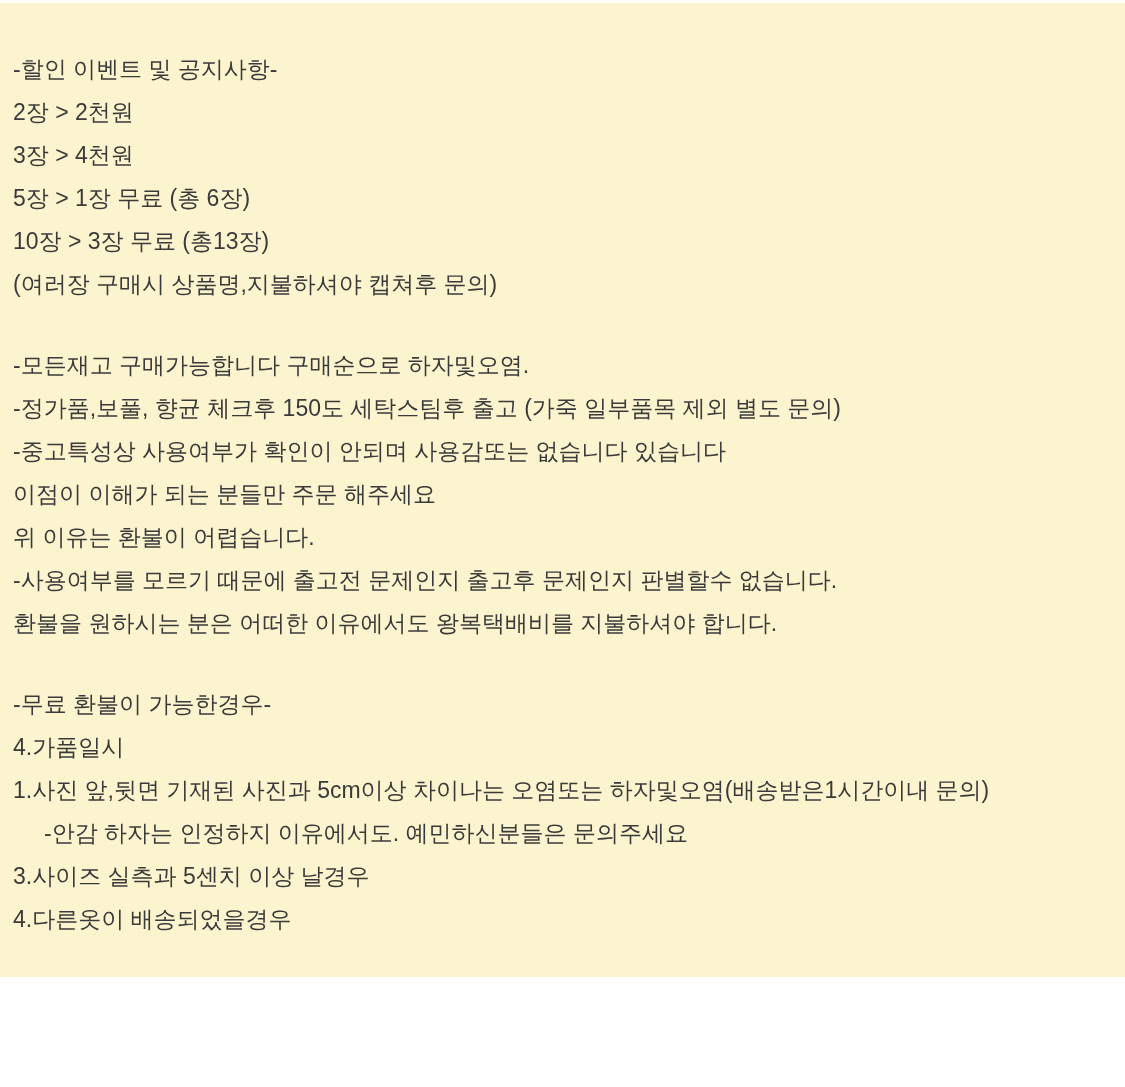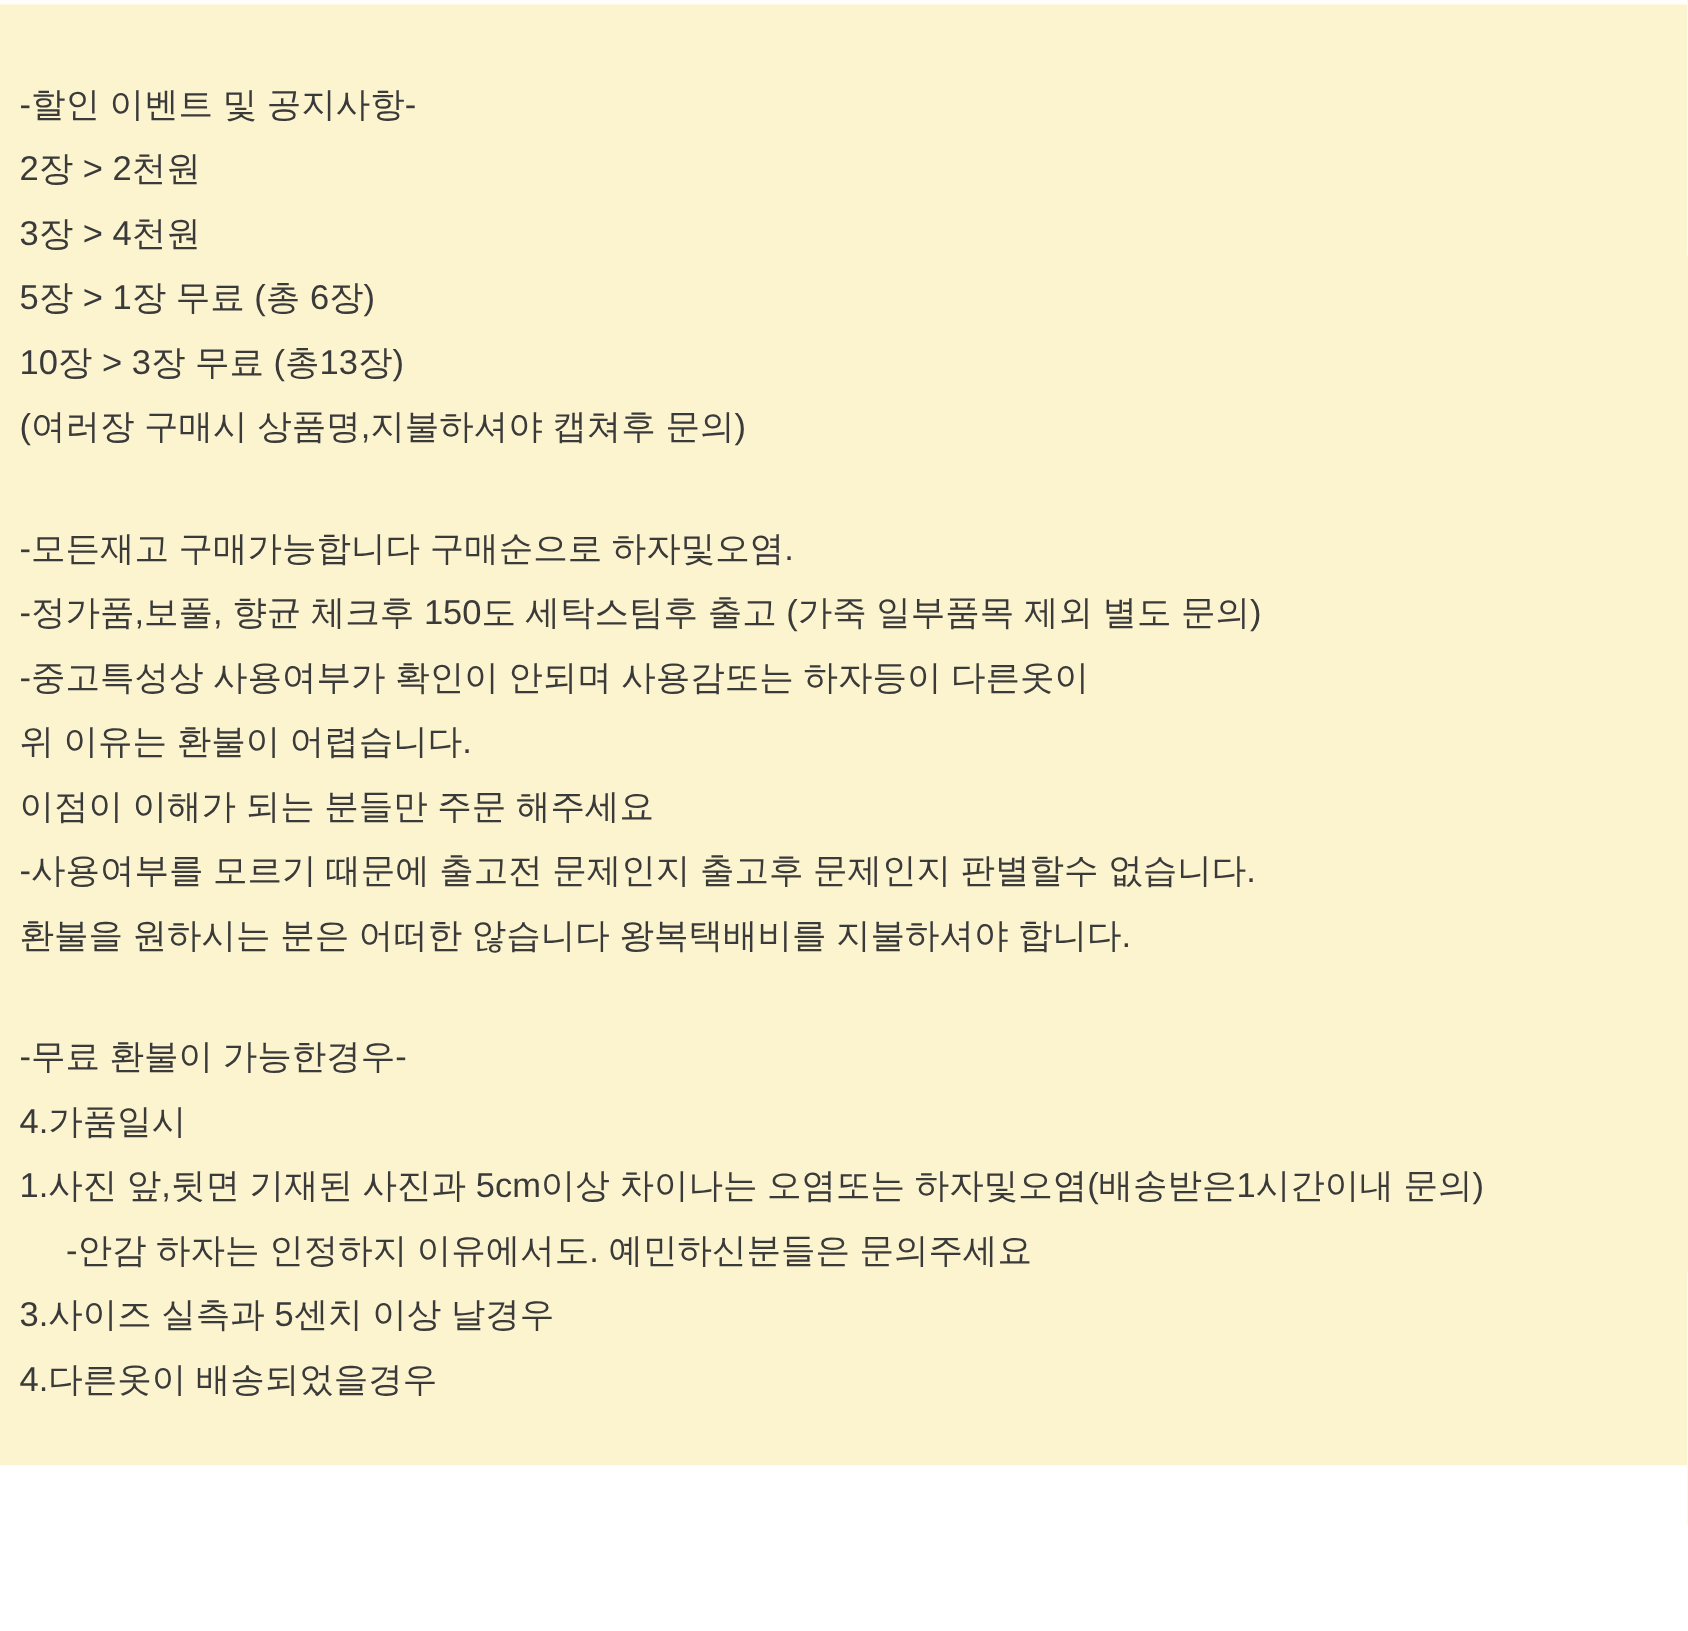--- a/index.html
+++ b/index.html
@@ -59,25 +59,25 @@
       <p class="line">5장 &gt; 1장 무료 (총 6장)</p>
       <p class="line">10장 &gt; 3장 무료 (총13장)</p>
       <p class="line">(여러장 구매시 상품명,지불하셔야 캡쳐후 문의)</p>
     </section>
 
     <div class="spacer"></div>
 
     <section>
       <p class="line">-모든재고 구매가능합니다 구매순으로 하자및오염.</p>
       <p class="line">-정가품,보풀, 향균 체크후 150도 세탁스팀후 출고 (가죽 일부품목 제외 별도 문의)</p>
-      <p class="line">-중고특성상 사용여부가 확인이 안되며 사용감또는 하자등이 다른옷이</p>
+      <p class="line">-중고특성상 사용여부가 확인이 안되며 사용감또는 없습니다 있습니다</p>
+      <p class="line">이점이 이해가 되는 분들만 주문 해주세요</p>
       <p class="line">위 이유는 환불이 어렵습니다.</p>
-      <p class="line">이점이 이해가 되는 분들만 주문 해주세요</p>
       <p class="line">-사용여부를 모르기 때문에 출고전 문제인지 출고후 문제인지 판별할수 없습니다.</p>
-      <p class="line">환불을 원하시는 분은 어떠한 않습니다 왕복택배비를 지불하셔야 합니다.</p>
+      <p class="line">환불을 원하시는 분은 어떠한 이유에서도 왕복택배비를 지불하셔야 합니다.</p>
     </section>
 
     <div class="spacer"></div>
 
     <section>
       <p class="line">-무료 환불이 가능한경우-</p>
       <p class="line">4.가품일시</p>
       <p class="line">1.사진 앞,뒷면 기재된 사진과 5cm이상 차이나는 오염또는 하자및오염(배송받은1시간이내 문의)</p>
       <p class="line indent">-안감 하자는 인정하지 이유에서도. 예민하신분들은 문의주세요</p>
       <p class="line">3.사이즈 실측과 5센치 이상 날경우</p>

